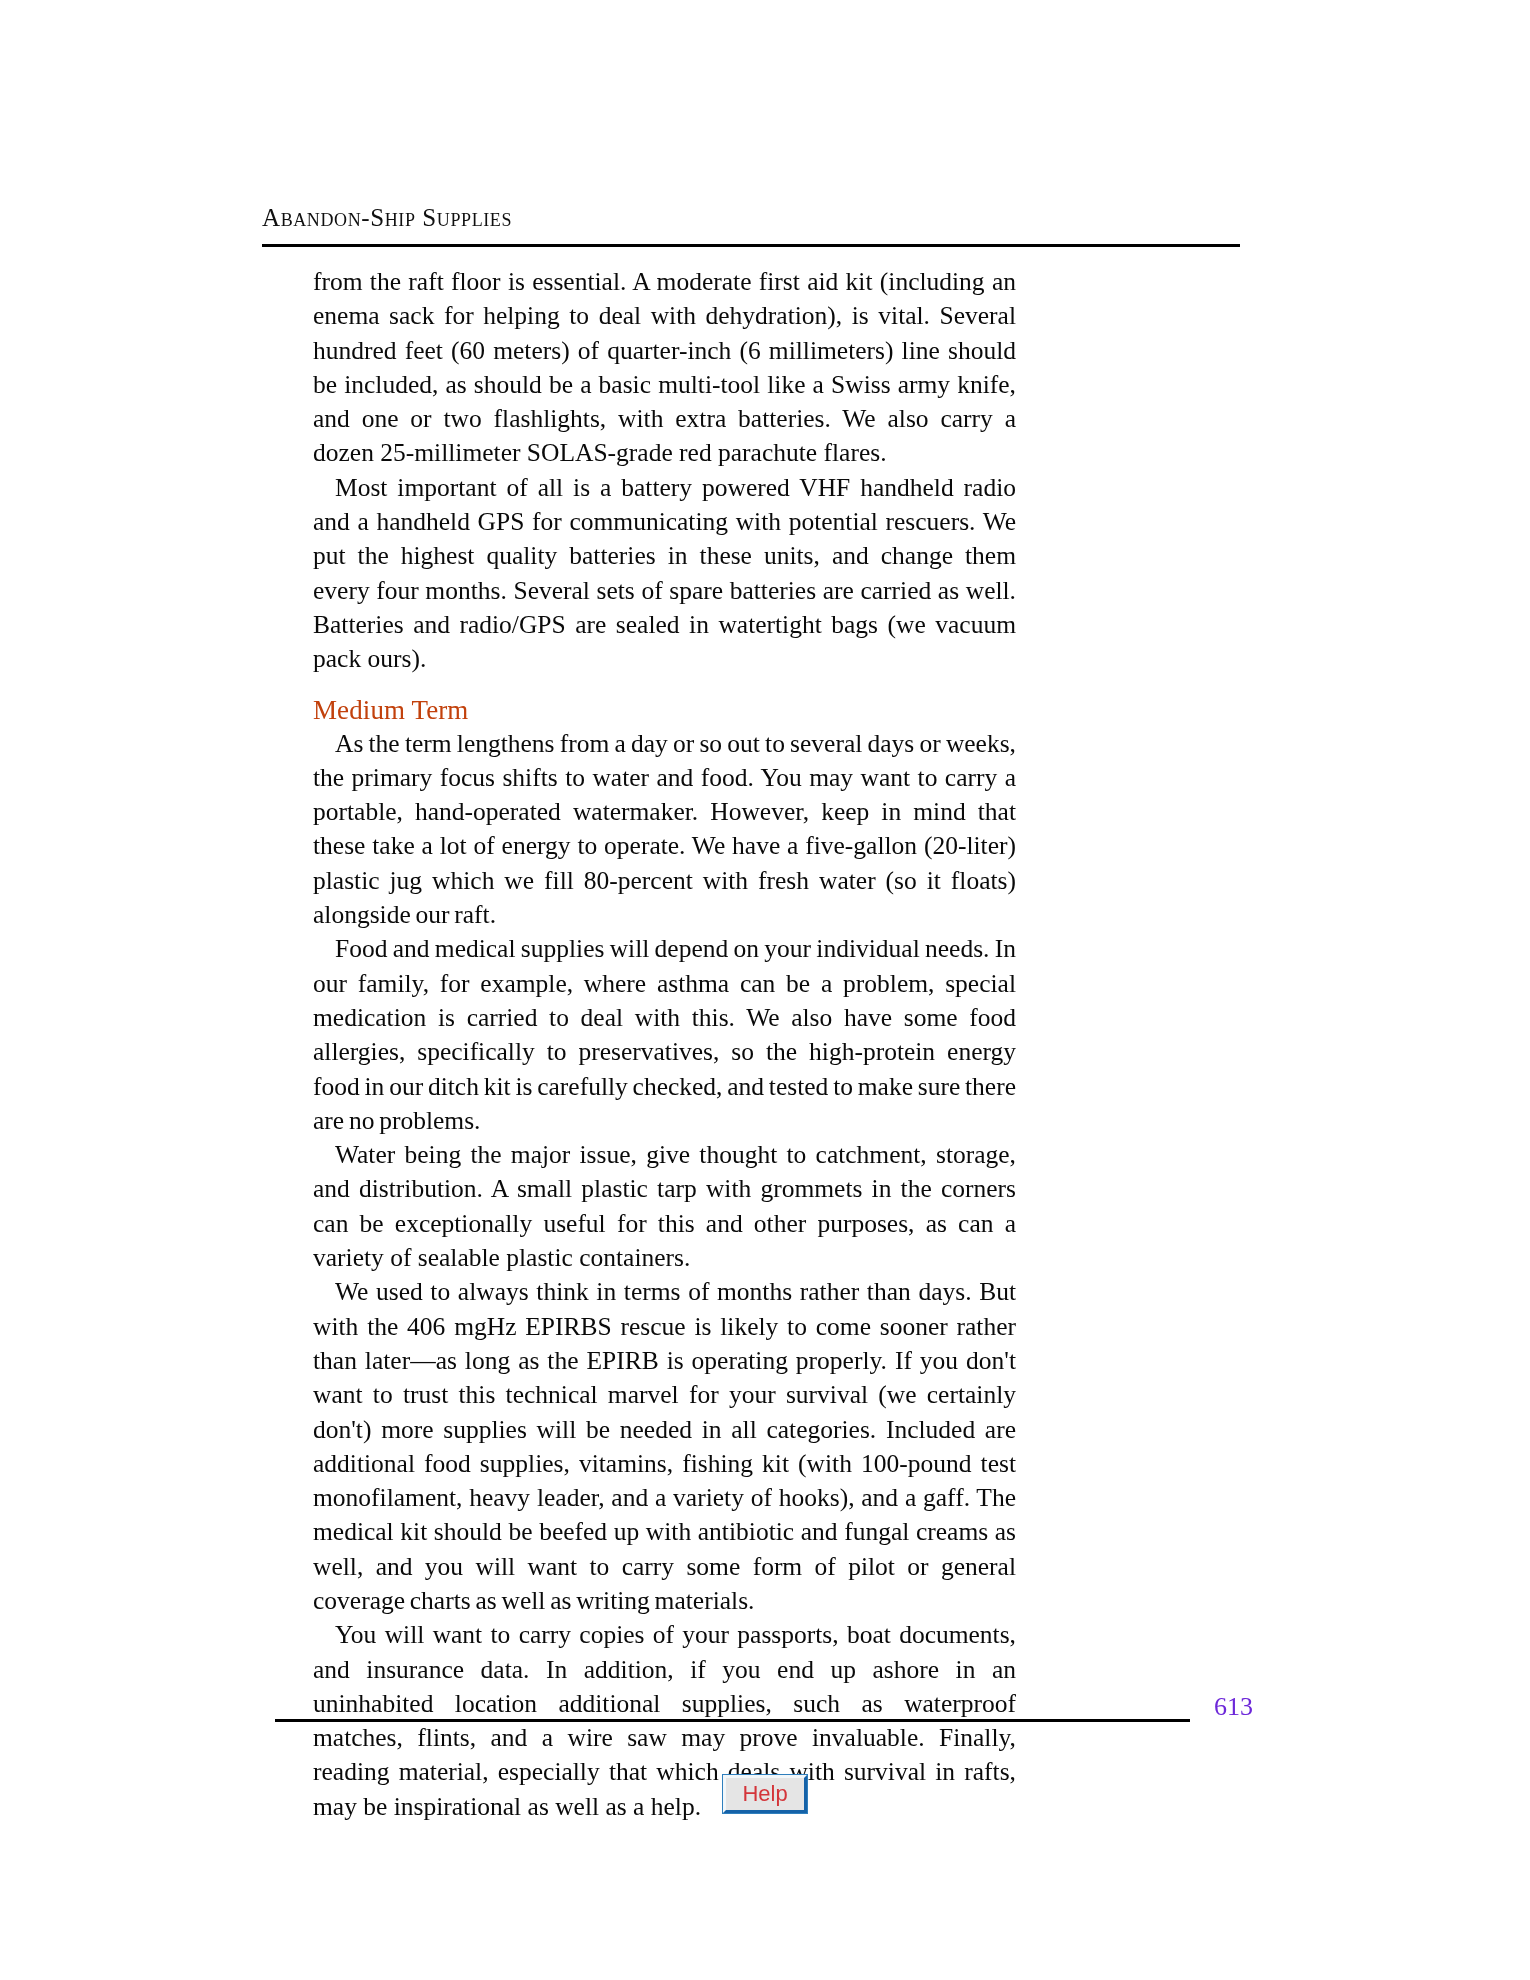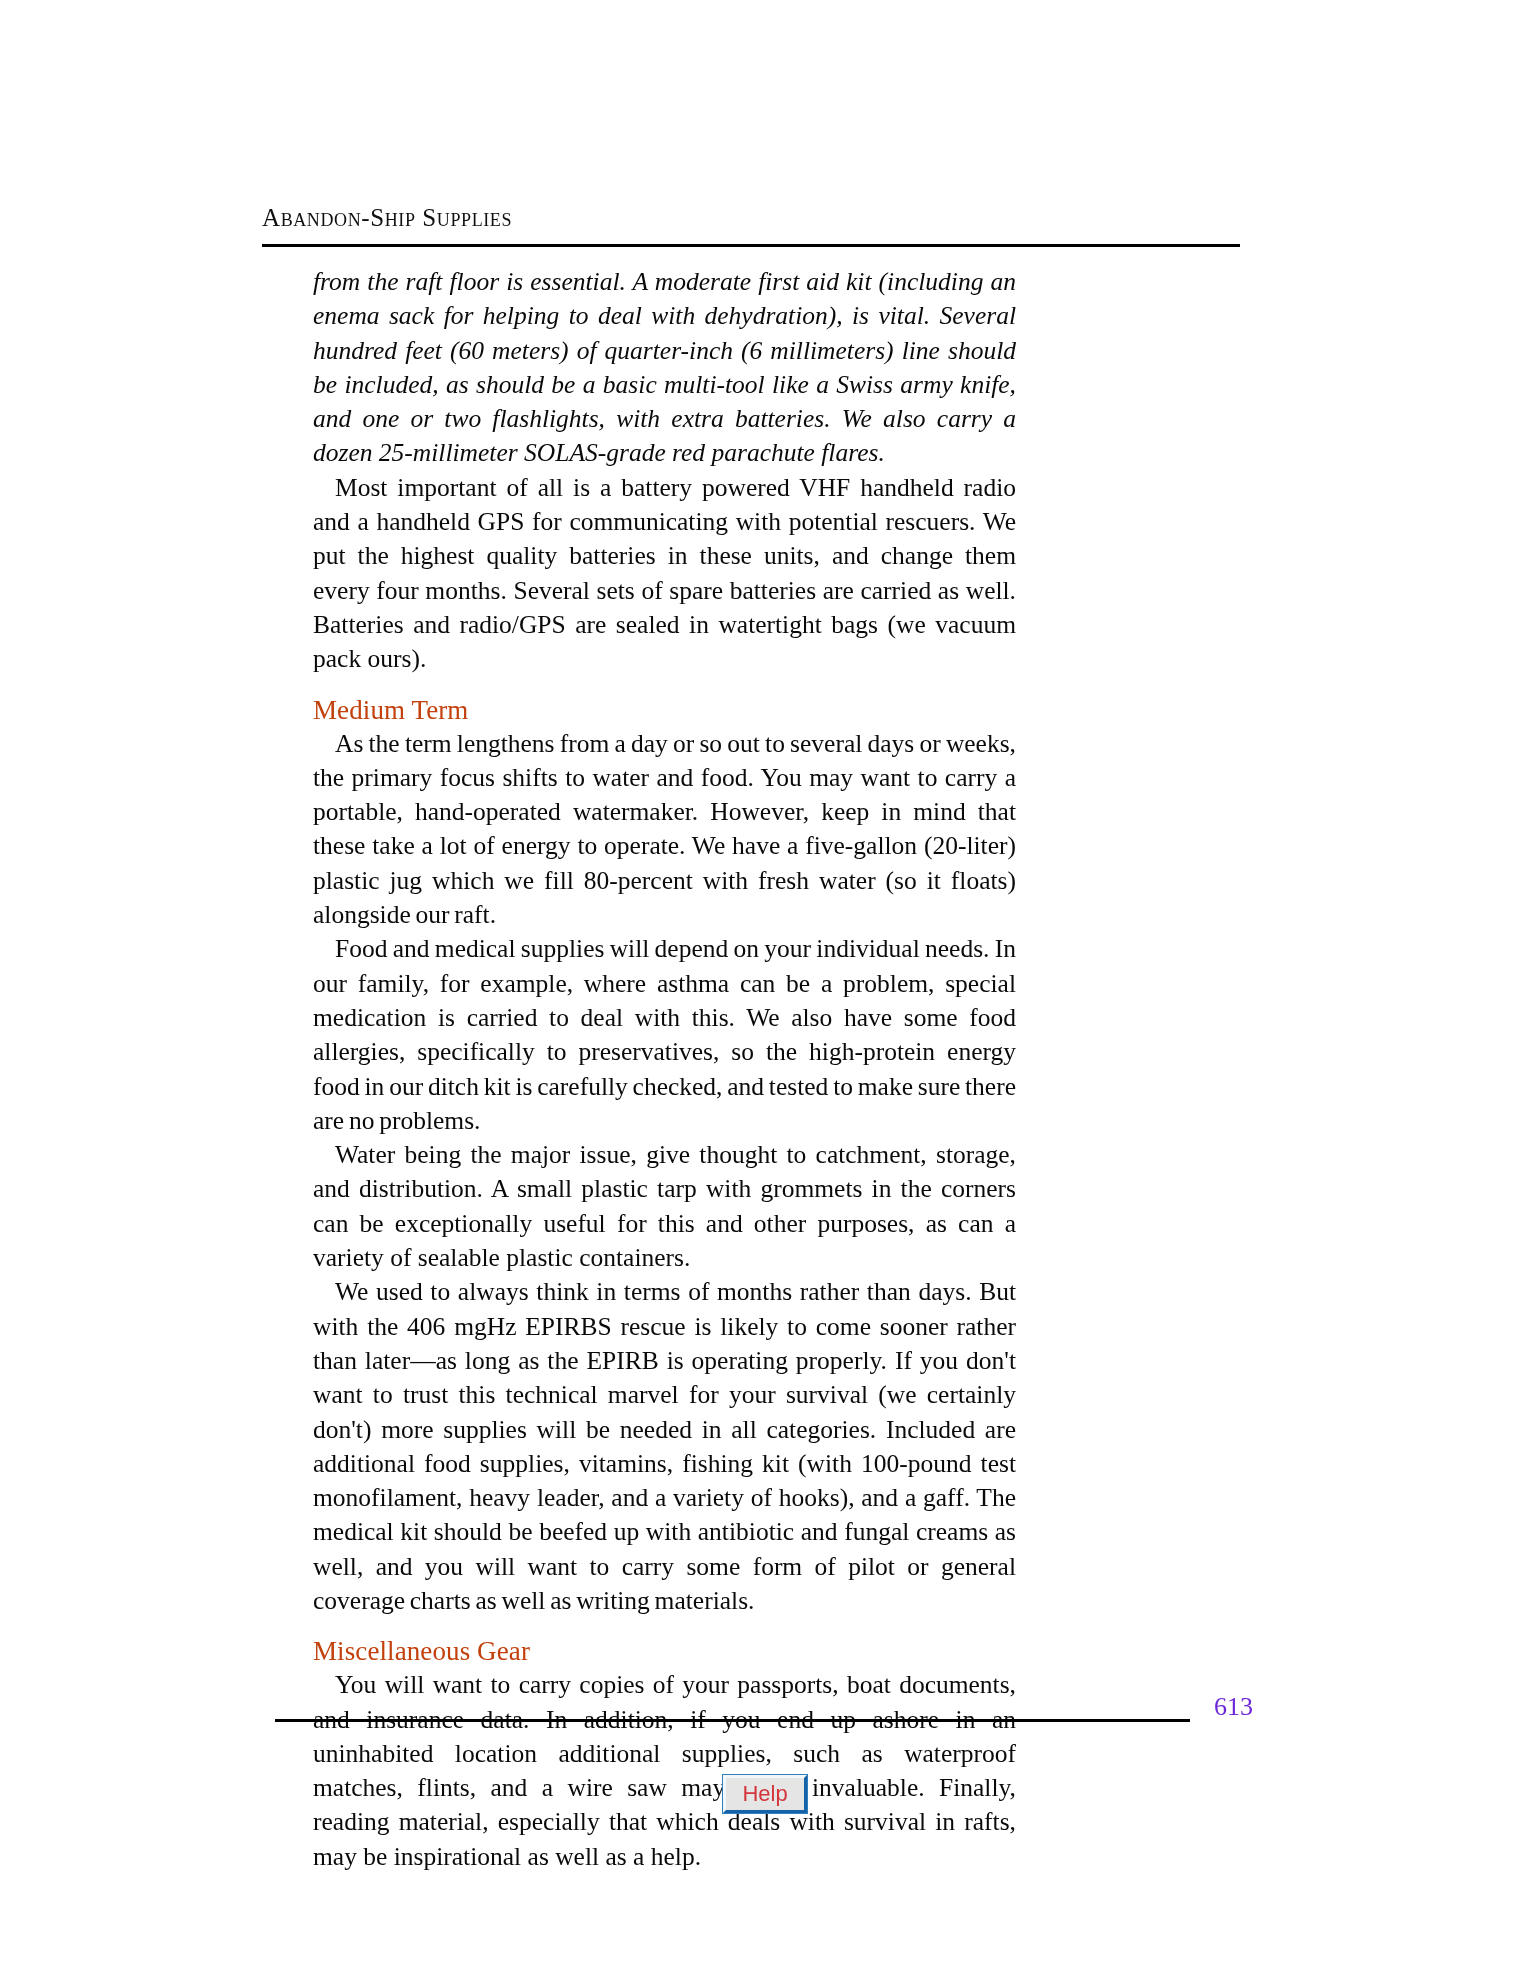--- a/index.html
+++ b/index.html
@@ -59,21 +59,20 @@
     font-size: 25.5px;
     line-height: 34.3px;
     text-align: justify;
     text-justify: inter-word;
     text-indent: 22px;
     color: #0a0a0a;
     hyphens: manual;
   }
   p.body.first {
     text-indent: 0;
-    font-style: italic;
   }
   p.body.tight {
     word-spacing: -1.6px;
   }
 
   h2.subhead {
     margin: 17px 0 1px 0;
     font-size: 27px;
     font-weight: normal;
     line-height: 32px;
@@ -150,21 +149,20 @@
 
     <p class="body">Most important of all is a battery powered VHF handheld radio and a handheld GPS for communicating with potential rescuers. We put the highest quality batteries in these units, and change them every four months. Several sets of spare batteries are carried as well. Batteries and radio/GPS are sealed in watertight bags (we vacuum pack ours).</p>
 
     <h2 class="subhead">Medium Term</h2>
     <p class="body tight">As the term lengthens from a day or so out to several days or weeks, the primary focus shifts to water and food. You may want to carry a portable, hand-operated watermaker. However, keep in mind that these take a lot of energy to operate. We have a five-gallon (20-liter) plastic jug which we fill 80-percent with fresh water (so it floats) alongside our raft.</p>
     <p class="body tight">Food and medical supplies will depend on your individual needs. In our family, for example, where asthma can be a problem, special medication is carried to deal with this. We also have some food allergies, specifically to preservatives, so the high-protein energy food in our ditch kit is carefully checked, and tested to make sure there are no problems.</p>
     <p class="body">Water being the major issue, give thought to catchment, storage, and distribution. A small plastic tarp with grommets in the corners can be exceptionally useful for this and other purposes, as can a variety of sealable plastic containers.</p>
 
     <p class="body tight">We used to always think in terms of months rather than days. But with the 406 mgHz EPIRBS rescue is likely to come sooner rather than later—as long as the EPIRB is operating properly. If you don't want to trust this technical marvel for your survival (we certainly don't) more supplies will be needed in all categories. Included are additional food supplies, vitamins, fishing kit (with 100-pound test monofilament, heavy leader, and a variety of hooks), and a gaff. The medical kit should be beefed up with antibiotic and fungal creams as well, and you will want to carry some form of pilot or general coverage charts as well as writing materials.</p>
 
-    <h2 class="subhead">Miscellaneous Gear</h2>
     <p class="body">You will want to carry copies of your passports, boat documents, and insurance data. In addition, if you end up ashore in an uninhabited location additional supplies, such as waterproof matches, flints, and a wire saw may prove invaluable. Finally, reading material, especially that which deals with survival in rafts, may be inspirational as well as a help.</p>
 
   </div>
 
   <div class="footer-block">
     <div class="footer-rule"></div>
     <div class="page-number">613</div>
   </div>
 
   <div class="help-wrap">

